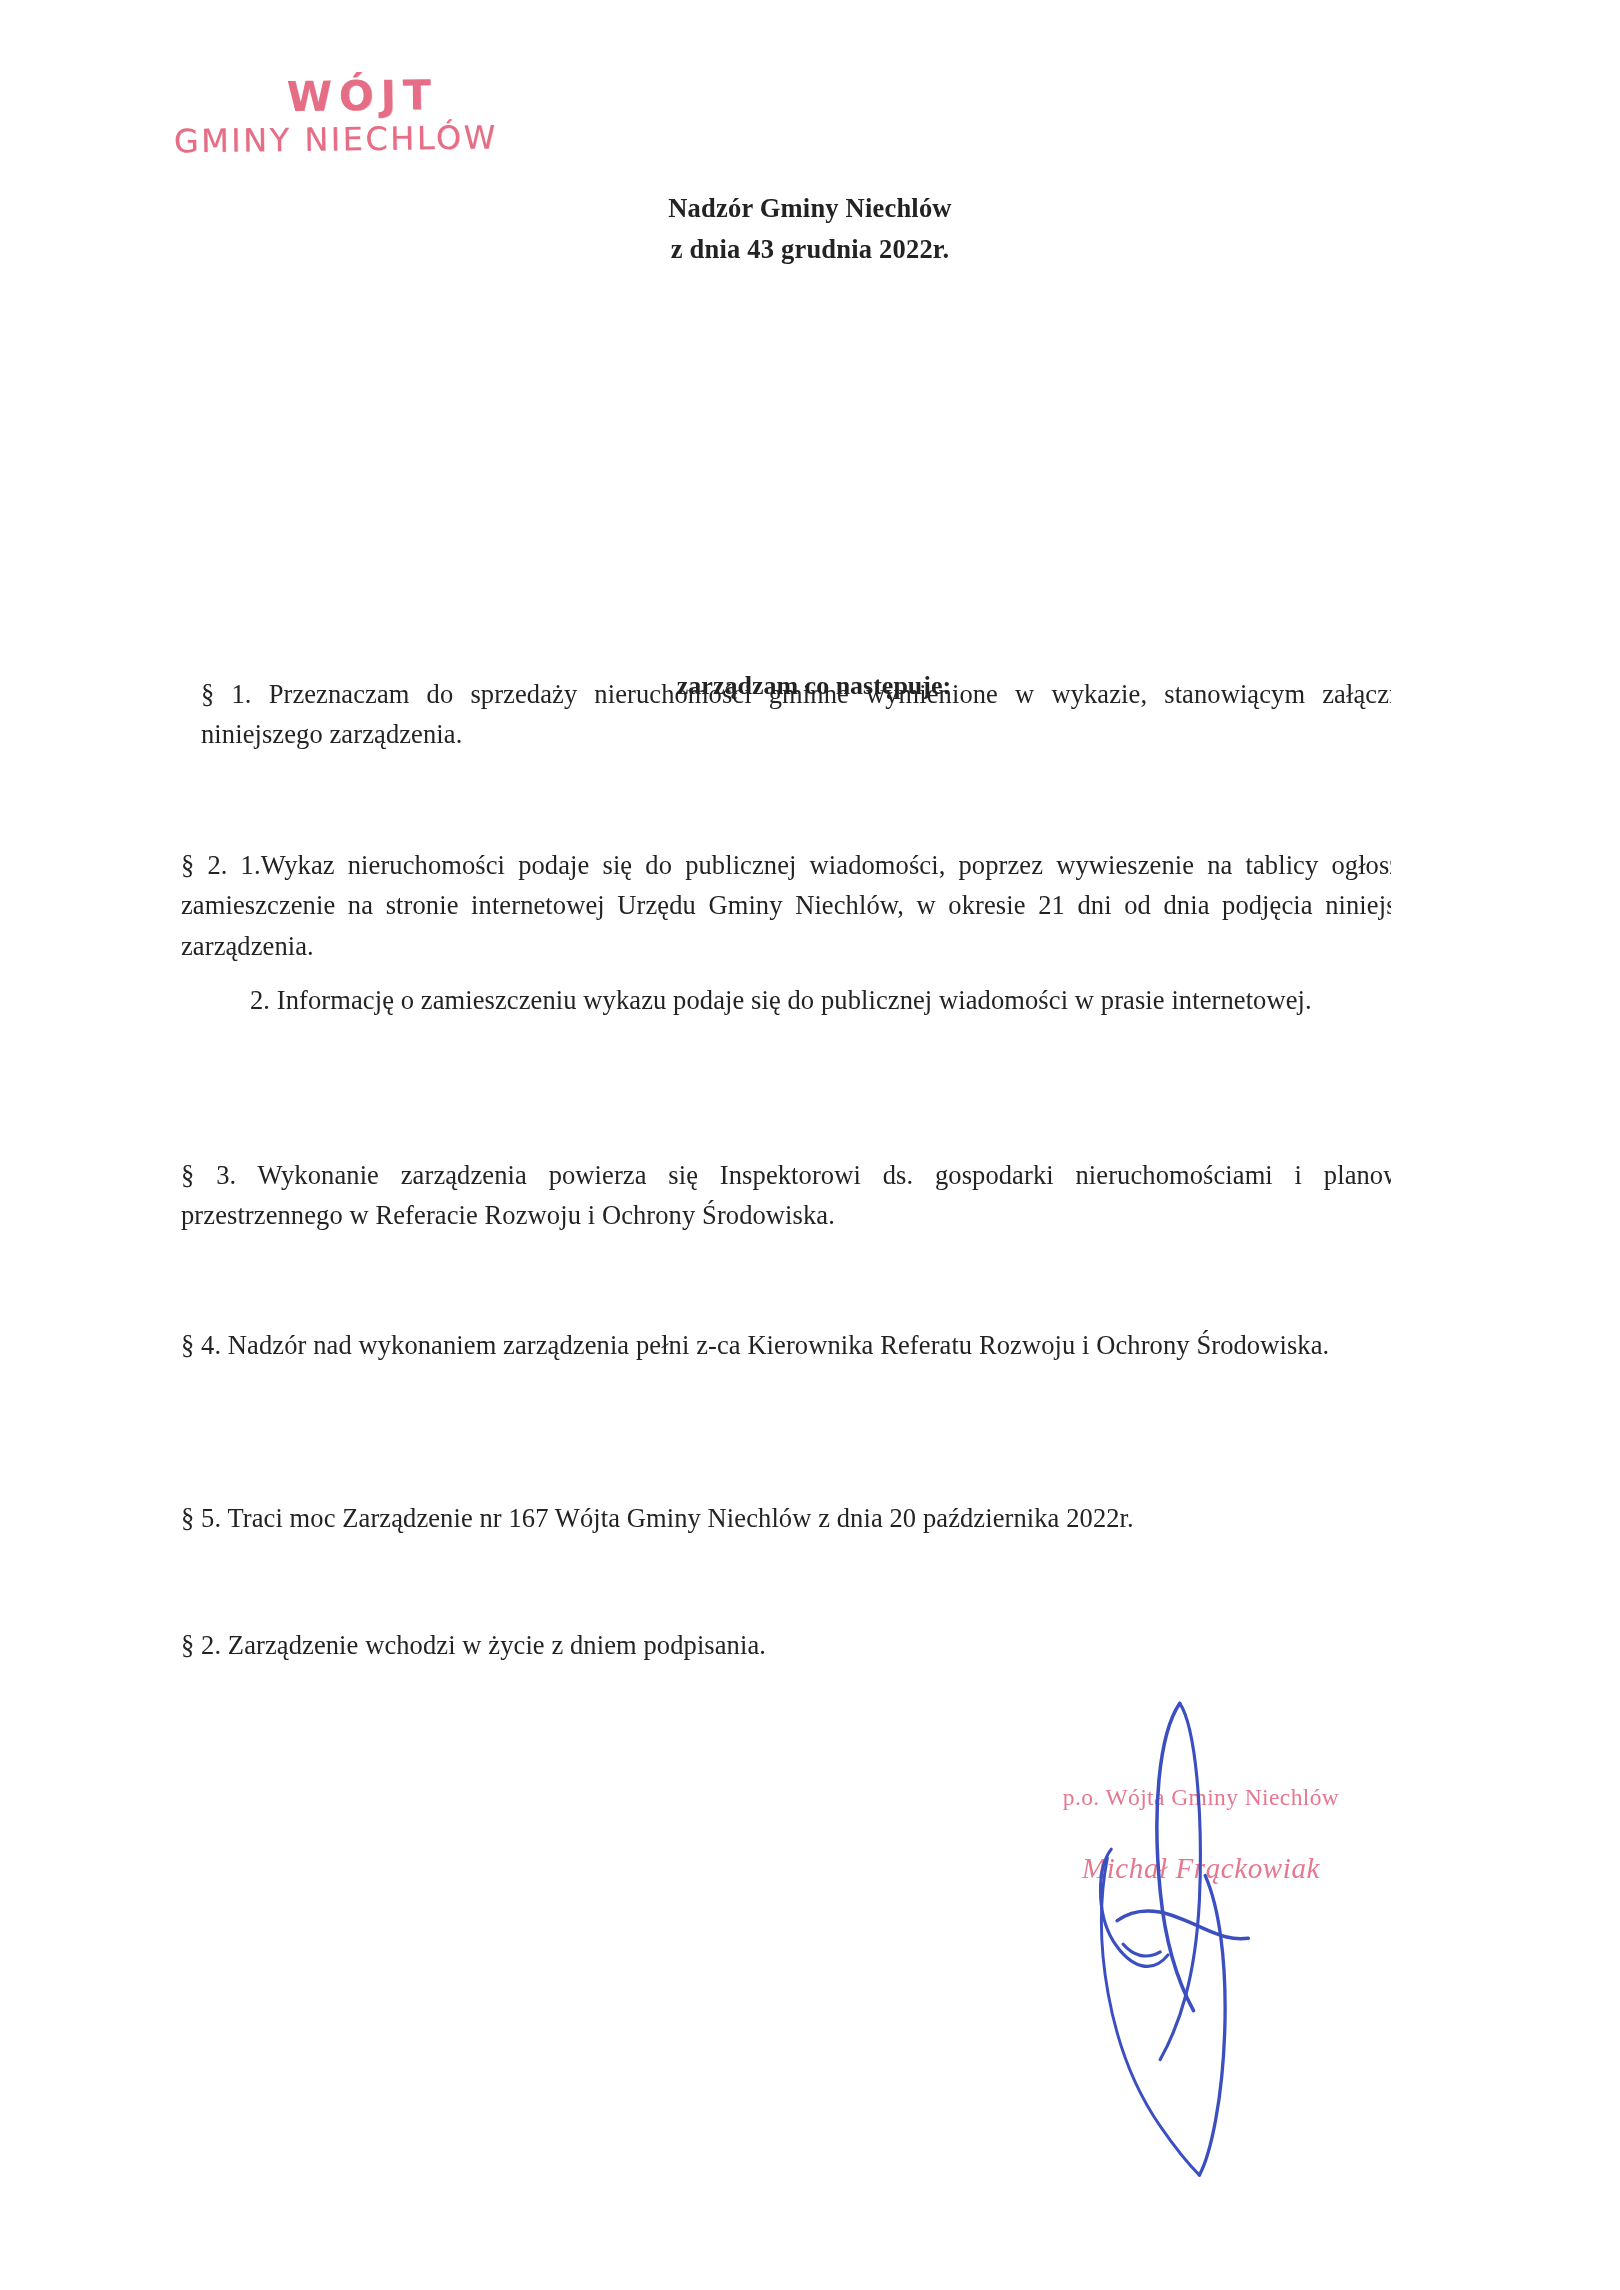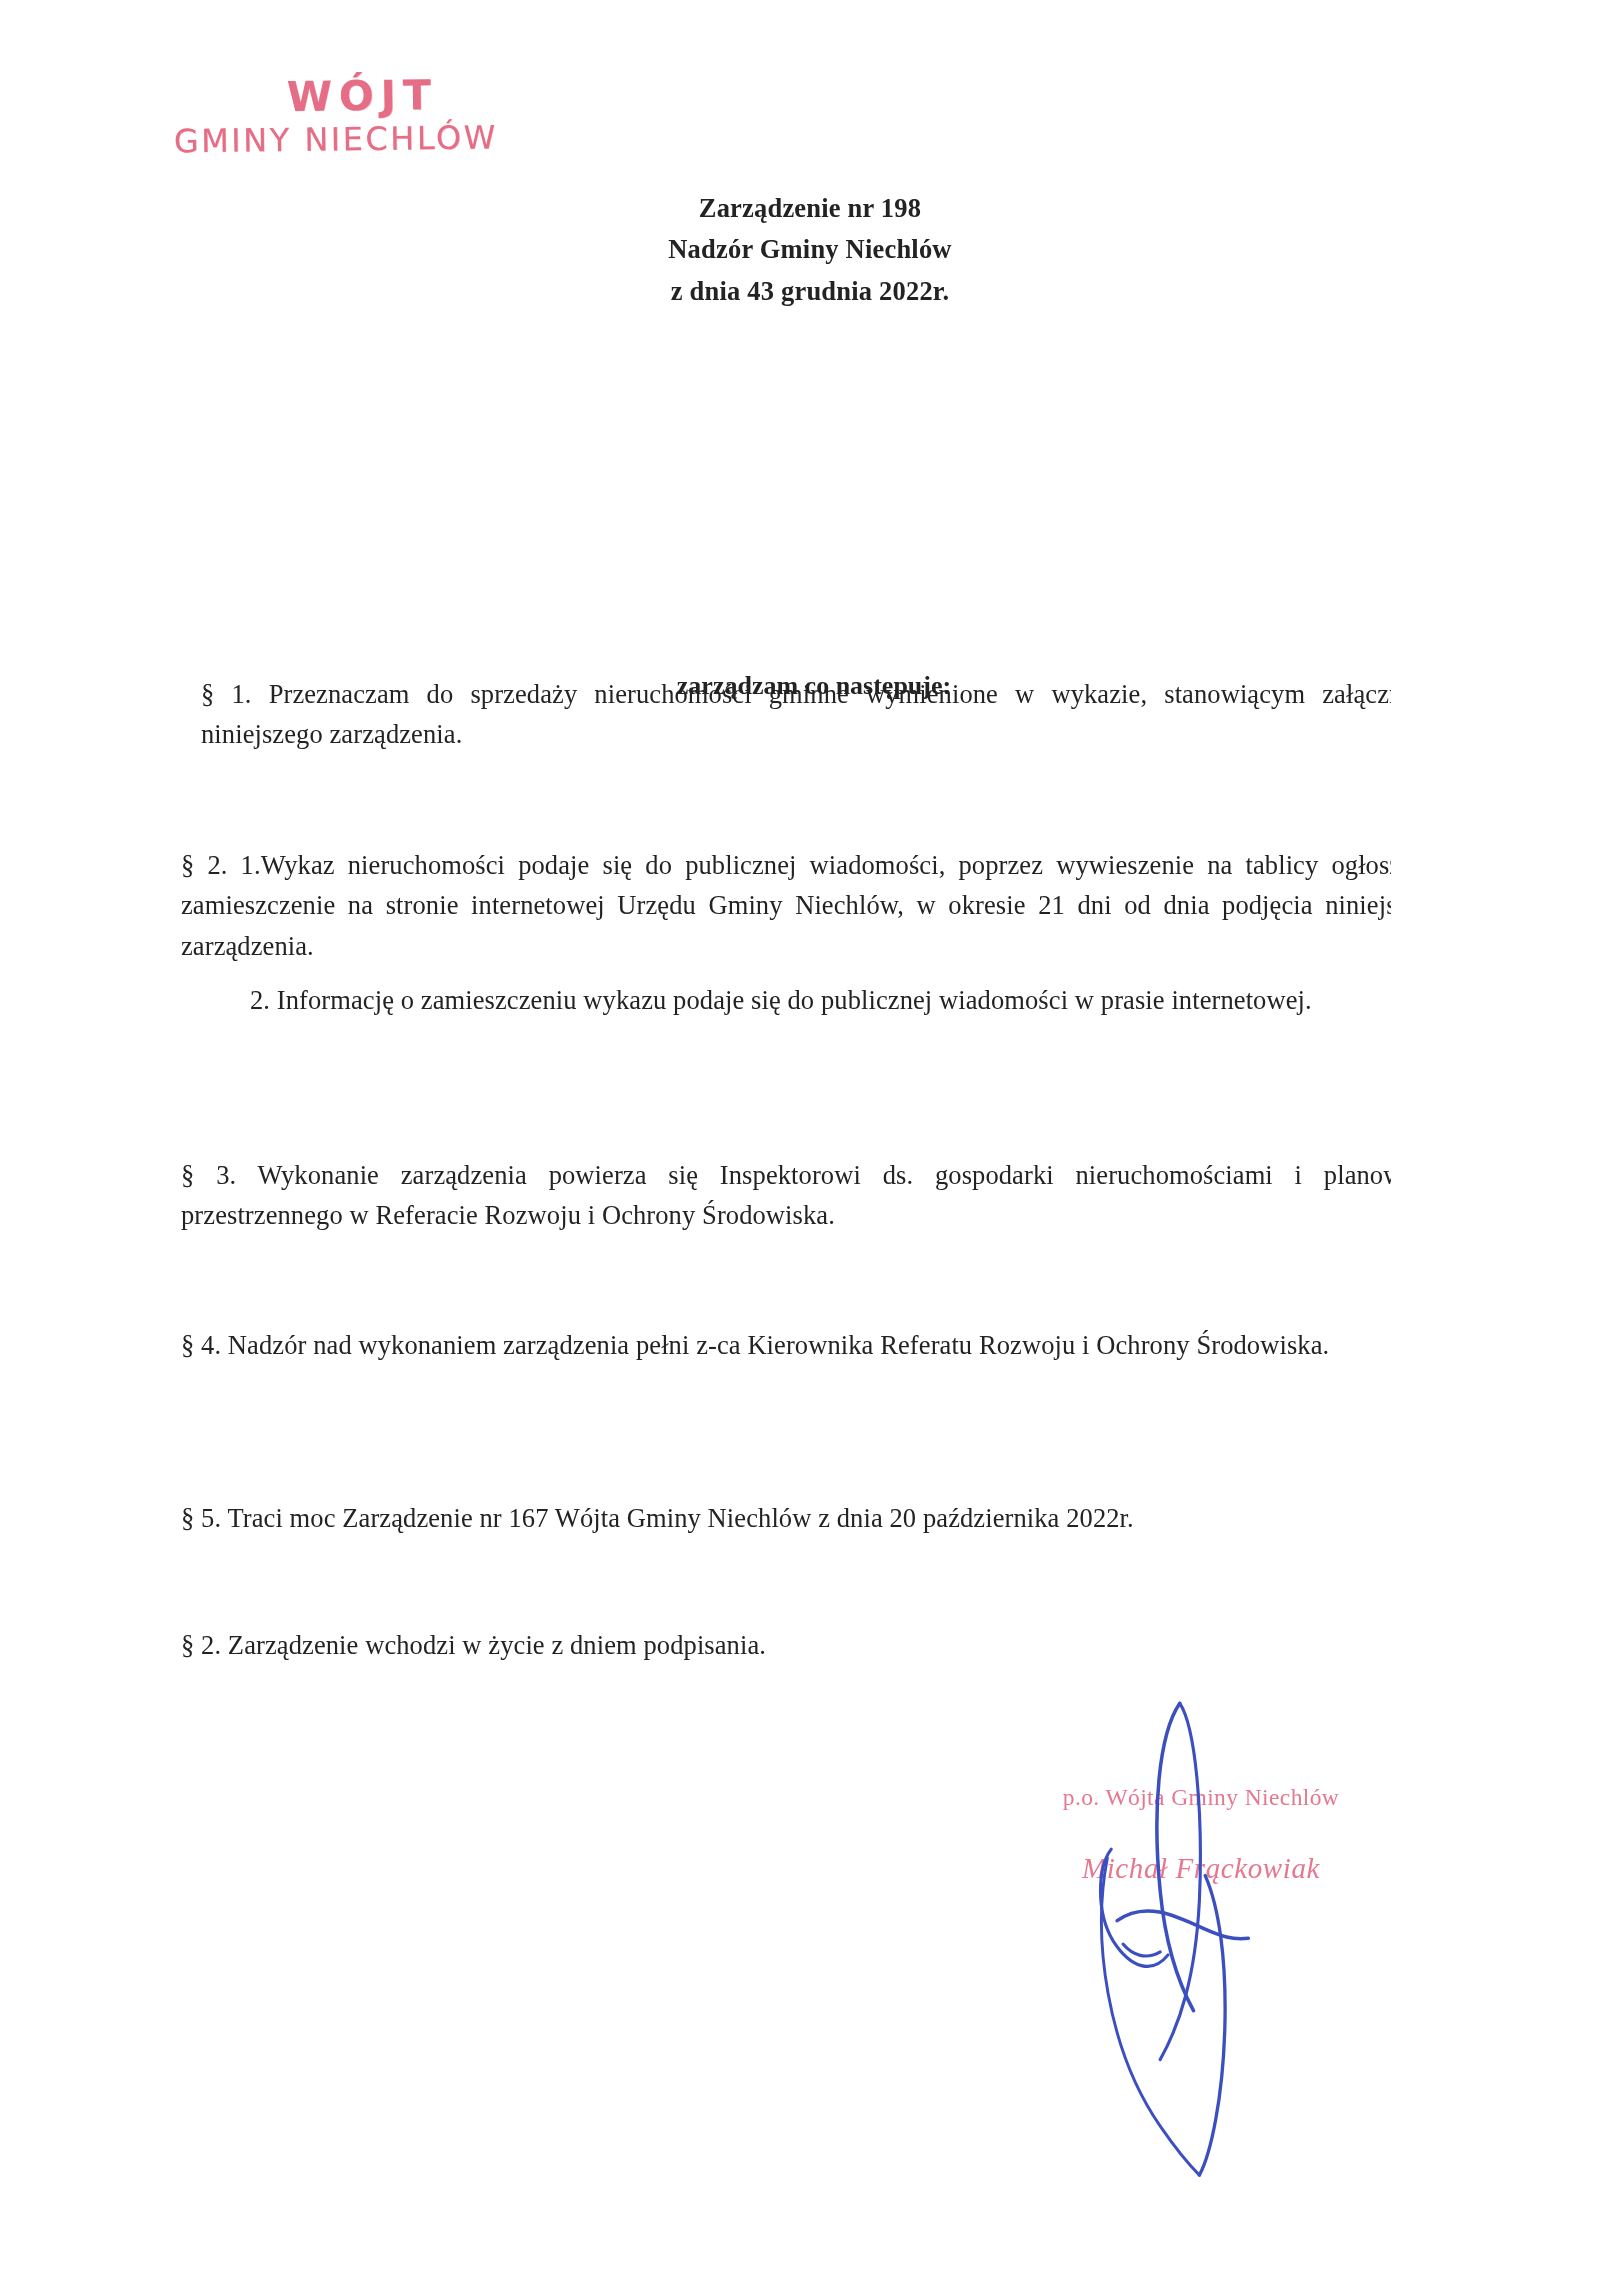--- a/index.html
+++ b/index.html
@@ -143,21 +143,20 @@
 <body>
 
 <div id="page">
 
   <div id="header-stamp">
     <div class="line1">WÓJT</div>
     <div class="line2">GMINY NIECHLÓW</div>
   </div>
 
   <div id="title-block">
-    <div>Zarządzenie nr 198</div>
     <div>Nadzór Gminy Niechlów</div>
     <div>z dnia 43 grudnia 2022r.</div>
   </div>
 
 
 
   <div class="center-bold" id="h-orders">zarządzam co następuje:</div>
 
   <div class="body-block" id="p-s1">§ 1. Przeznaczam do sprzedaży nieruchomości gminne wymienione w wykazie, stanowiącym załącznik  do niniejszego zarządzenia.</div>
   <div class="body-block" id="p-s2-1">§ 2. 1.Wykaz nieruchomości podaje się do publicznej wiadomości, poprzez wywieszenie na tablicy ogłoszeń i zamieszczenie na stronie internetowej Urzędu Gminy Niechlów, w okresie 21 dni od dnia podjęcia niniejszego zarządzenia.</div>

